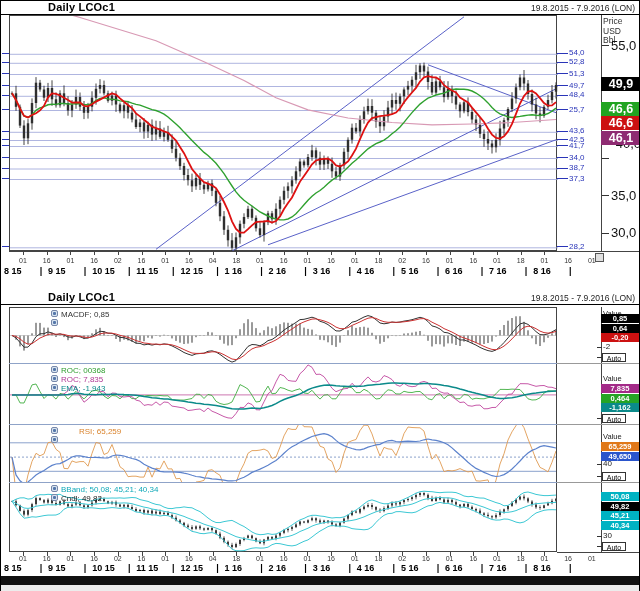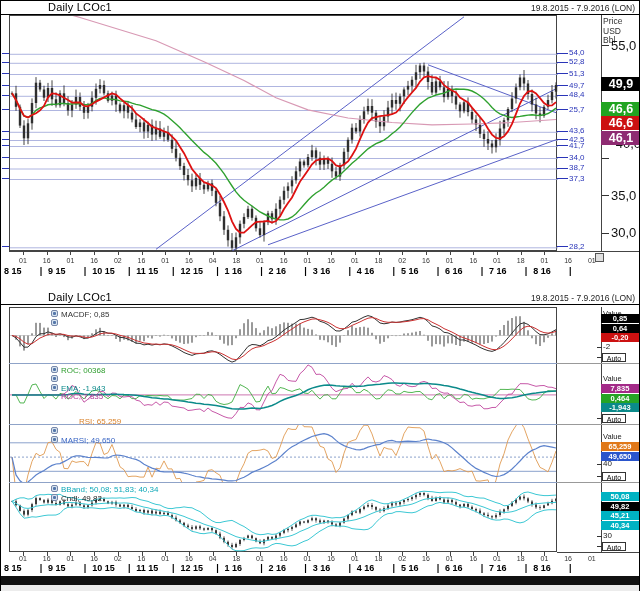--- a/index.html
+++ b/index.html
@@ -2,21 +2,21 @@
 <html><head>
 <meta charset="utf-8">
 <style>
   html,body{margin:0;padding:0;background:#fff;}
   *{box-sizing:border-box;}
   #win{position:relative;width:640px;height:591px;background:#fff;overflow:hidden;
        border:1px solid #000;border-bottom:none;
        font-family:"Liberation Sans","DejaVu Sans",sans-serif;}
   .abs{position:absolute;}
   .hdr{position:absolute;left:0;width:100%;height:14px;border-bottom:1px solid #000;background:#fff;}
-  .hdr .ttl{position:absolute;left:9px;top:0;font-size:11px;font-weight:normal;color:#000;letter-spacing:0.2px;padding-left:38px;}
+  .hdr .ttl{position:absolute;left:9px;top:0;font-size:11px;font-weight:bold;color:#000;letter-spacing:0.2px;padding-left:38px;}
   .hdr .dt{position:absolute;right:4px;top:2px;font-size:8.5px;color:#222;}
   .plotbox{position:absolute;background:#fff;}
   svg{display:block;}
   .unitline{font-size:8.5px;color:#333;line-height:9.5px;}
   .lvl{font-size:8px;color:#2a35b8;line-height:8px;white-space:nowrap;}
   .mainlab{font-size:13px;color:#111;line-height:14px;white-space:nowrap;}
   .badge{color:#fff;font-weight:bold;text-align:center;white-space:nowrap;overflow:hidden;}
   .minor{font-size:7px;color:#333;text-align:center;}
   .major{font-size:9px;font-weight:bold;color:#000;text-align:left;white-space:nowrap;}
   .sep{font-size:9px;font-weight:bold;color:#000;text-align:center;}
@@ -727,49 +727,48 @@
         <path d="M2 30.9 L6 30.9 L10 30.9 L14 30.9 L18 30.9 L22 30.9 L26 30.9 L30 30.9 L34 30.9 L38 30.9 L42 30.9 L46 30.9 L50 30.9 L54 30.8 L58 30.5 L62 29.8 L66 29.4 L70 29.6 L74 30.2 L78 30.6 L82 30.6 L86 30.7 L90 30.4 L94 30.2 L98 30.4 L102 30.3 L106 30.2 L110 30.4 L114 30.6 L118 30.7 L122 30.9 L126 31.3 L130 31.7 L134 32.5 L138 33.1 L142 33.7 L146 34.1 L150 34.6 L154 34.9 L158 35.1 L162 35.7 L166 36.2 L170 36.8 L174 37.3 L178 38 L182 38.6 L186 39.2 L190 39.6 L194 40.2 L198 40.5 L202 41 L206 41.6 L210 42.3 L214 43.1 L218 43.9 L222 44.7 L226 45.1 L230 45 L234 44.9 L238 44.4 L242 44.1 L246 44.2 L250 44.4 L254 43.8 L258 42.8 L262 41.5 L266 39.7 L270 37.4 L274 35.5 L278 34 L282 32.7 L286 31.5 L290 29.9 L294 28 L298 25.8 L302 24.1 L306 23 L310 22 L314 21.3 L318 21.1 L322 21.3 L326 21.8 L330 22.1 L334 22.3 L338 22.5 L342 22.2 L346 22.3 L350 22.3 L354 21.9 L358 21.2 L362 20.9 L366 20.6 L370 20.3 L374 19.7 L378 19.2 L382 18.9 L386 19 L390 19.3 L394 19.3 L398 19.5 L402 19.7 L406 19.9 L410 19.8 L414 19.6 L418 19.6 L422 19.9 L426 20.3 L430 20.8 L434 21.5 L438 22.1 L442 22.9 L446 23.8 L450 25 L454 26 L458 27.2 L462 28.3 L466 29.3 L470 30.2 L474 31.3 L478 32.4 L482 33.2 L486 34 L490 34.4 L494 34.4 L498 34.1 L502 33.8 L506 33.1 L510 32 L514 31.1 L518 30.2 L522 29.5 L526 29 L530 28.4 L534 27.9 L538 27.5 L542 27.2 L546 27 " fill="none" stroke="#0b8a8a" stroke-width="1.5"></path>
       </svg>
     </div>
     <div class="indicon" style="position: absolute; left: 50px; top: 365px; width: 7px; height: 7px;">
       <i></i>
     </div>
     <div class="indlab" style="position: absolute; left: 60px; top: 365px; width: 240px; height: 9px;"><span style="color: rgb(47, 158, 47);">ROC; 00368</span></div>
     <div class="indicon" style="position: absolute; left: 50px; top: 374px; width: 7px; height: 7px;">
       <i></i>
     </div>
-    <div class="indlab" style="position: absolute; left: 60px; top: 374px; width: 240px; height: 9px; margin-top: 17px;"><span style="color: rgb(176, 58, 150);">ROC; 7,835</span></div>
+    <div class="indlab" style="position: absolute; left: 60px; top: 374px; width: 240px; height: 9px;"><span style="color: rgb(176, 58, 150);">ROC; 7,835</span></div>
     <div class="indicon" style="position: absolute; left: 50px; top: 383px; width: 7px; height: 7px;">
       <i></i>
     </div>
     <div class="indlab" style="position: absolute; left: 60px; top: 383px; width: 240px; height: 9px;"><span style="color: rgb(11, 138, 138); margin-top: 42px;">EMA; -1,943</span></div>
     <div class="vhdr" style="position: absolute; left: 602px; top: 374px; width: 36px; height: 8px;">Value</div>
     <div class="vhdr" style="position: absolute; left: 602px; top: 382px; width: 36px; height: 8px;">USD</div>
     <div class="badge" style="position: absolute; left: 600px; top: 383px; width: 38px; height: 9px; background: rgb(163, 42, 136); font-size: 7.5px; line-height: 9px;">7,835</div>
     <div class="badge" style="position: absolute; left: 600px; top: 392.5px; width: 38px; height: 9px; background: rgb(37, 164, 37); font-size: 7.5px; line-height: 9px;">0,464</div>
-    <div class="badge" style="position: absolute; left: 600px; top: 402px; width: 38px; height: 9px; background: rgb(11, 138, 138); font-size: 7.5px; line-height: 9px;">-1,943</div>
+    <div class="badge" style="position: absolute; left: 600px; top: 402px; width: 38px; height: 9px; background: rgb(11, 138, 138); font-size: 7.5px; line-height: 9px;">-1,162</div>
     <div style="position: absolute; left: 596px; top: 417px; width: 5px; height: 1px; background: rgb(51, 51, 51);"></div>
     <div class="autobtn" style="position: absolute; left: 601px; top: 413px; width: 24px; height: 9px;">Auto</div>
     <div style="position: absolute; left: 9px; top: 424px; width: 546px; height: 57px; overflow: hidden;">
       <svg width="546" height="57" viewBox="0 0 546 57">
         <line x1="0" x2="546" y1="17.8" y2="17.8" stroke="#8aa2cc" stroke-width="1"></line>
         <line x1="0" x2="546" y1="32.1" y2="32.1" stroke="#8aa2cc" stroke-width="1" stroke-dasharray="2,2"></line>
         <line x1="0" x2="546" y1="46.3" y2="46.3" stroke="#8aa2cc" stroke-width="1"></line>
         <path d="M2 32.1 L6 67.7 L10 67.7 L14 67.7 L18 49.9 L22 36.4 L26 28.3 L30 30.8 L34 28.9 L38 17.7 L42 16.9 L46 24.3 L50 27.4 L54 43.4 L58 43.7 L62 35.9 L66 37.4 L70 36.6 L74 36.6 L78 41.2 L82 28.4 L86 17.5 L90 18.4 L94 29.5 L98 27.7 L102 19.5 L106 30.5 L110 41.8 L114 44.7 L118 51.7 L122 51.2 L126 51.2 L130 52.1 L134 52.1 L138 42.1 L142 52.2 L146 43.2 L150 43.9 L154 35.9 L158 43.9 L162 43.9 L166 53.8 L170 53.4 L174 61.9 L178 61.6 L182 67.7 L186 57 L190 56.5 L194 55.4 L198 45.5 L202 44.7 L206 47.8 L210 50.3 L214 61 L218 61.4 L222 61.6 L226 57.7 L230 46.6 L234 38.8 L238 28.3 L242 25.6 L246 25.6 L250 25.1 L254 24.1 L258 26.1 L262 33.4 L266 32.1 L270 22.1 L274 10.9 L278 3.5 L282 4.4 L286 4.4 L290 -3.6 L294 1.7 L298 1.8 L302 2 L306 12.2 L310 21.2 L314 22.7 L318 33.9 L322 36.5 L326 47.5 L330 42.9 L334 28.2 L338 17.5 L342 15.7 L346 14.5 L350 5.6 L354 0.1 L358 0.4 L362 8.9 L366 20.8 L370 31 L374 22.4 L378 23.9 L382 24.3 L386 30.5 L390 20.5 L394 8.5 L398 2 L402 2.5 L406 2.7 L410 2.8 L414 6.1 L418 21.3 L422 34.2 L426 29.3 L430 36.6 L434 46.6 L438 45.4 L442 45.9 L446 45.1 L450 43.6 L454 45.5 L458 46.9 L462 46.1 L466 55.8 L470 56.1 L474 55.5 L478 54.9 L482 67.7 L486 55.2 L490 39 L494 28.8 L498 15 L502 6.8 L506 0.6 L510 -3.6 L514 2.7 L518 13.9 L522 24 L526 34.4 L530 42.4 L534 44.3 L538 46.9 L542 37.3 L546 26 " fill="none" stroke="#e09a50" stroke-width="0.9"></path>
         <path d="M2 32.1 L6 49.9 L10 55.8 L14 58.8 L18 57 L22 53.6 L26 50 L30 47.6 L34 45.5 L38 42.7 L42 40.4 L46 39 L50 38.6 L54 36.6 L58 34.6 L62 32 L66 30.9 L70 30.9 L74 31.6 L78 32.5 L82 32.5 L86 32.4 L90 32.6 L94 33 L98 33 L102 31 L106 30 L110 30.4 L114 31 L118 32.3 L122 33.5 L126 34.4 L130 36.3 L134 39.2 L138 41.2 L142 43.1 L146 44.4 L150 46.4 L154 46.9 L158 47 L162 47 L166 47.1 L170 47.3 L174 48.2 L178 49 L182 50.3 L186 51.5 L190 51.9 L194 52.9 L198 53.1 L202 53.8 L206 54.1 L210 54.6 L214 55.2 L218 55.9 L222 55.9 L226 55.5 L230 53.8 L234 52.3 L238 49.9 L242 47.4 L246 45.8 L250 44.1 L254 42.2 L258 40.2 L262 37.8 L266 35.4 L270 32.1 L274 28.2 L278 24.6 L282 21.8 L286 19.8 L290 17.3 L294 15.3 L298 13.4 L302 11.5 L306 10.4 L310 9.4 L314 8.6 L318 9.6 L322 11.7 L326 15.4 L330 18.6 L334 20.6 L338 22.3 L342 23.5 L346 24.6 L350 24.9 L354 23.9 L358 22.1 L362 21 L366 19.9 L370 19.4 L374 17.3 L378 15.8 L382 15.4 L386 16.5 L390 16.9 L394 16.4 L398 16.1 L402 16.3 L406 16.5 L410 16 L414 14.8 L418 14 L422 14.9 L426 15.4 L430 16.4 L434 17.8 L438 19.8 L442 22.9 L446 26.5 L450 30 L454 33.5 L458 37.2 L462 40.6 L466 43.4 L470 45.3 L474 47.4 L478 49 L482 50.7 L486 51.5 L490 51 L494 49.6 L498 47.2 L502 44 L506 40.1 L510 36 L514 31.6 L518 28 L522 25.4 L526 23.7 L530 21.6 L534 20.7 L538 21.4 L542 22.1 L546 23 " fill="none" stroke="#5c82cc" stroke-width="1.2"></path>
       </svg>
     </div>
     <div class="indicon" style="position: absolute; left: 50px; top: 426px; width: 7px; height: 7px;">
       <i></i>
     </div>
-    <div class="indlab" style="position: absolute; left: 60px; top: 416px; width: 240px; height: 9px; padding-left: 18px;"><span style="color: rgb(217, 130, 43);">RSI; 65,259</span></div>
+    <div class="indlab" style="position: absolute; left: 60px; top: 426px; width: 240px; height: 9px; padding-left: 18px;"><span style="color: rgb(217, 130, 43);">RSI; 65,259</span></div>
     <div class="indicon" style="position: absolute; left: 50px; top: 435px; width: 7px; height: 7px;">
       <i></i>
     </div>
-    <div class="indlab" style="position: absolute; left: 60px; top: 435px; width: 240px; height: 9px;"><span style="color: rgb(58, 102, 196);">MARSI; 49,650</span></div>
     <div class="vhdr" style="position: absolute; left: 602px; top: 432px; width: 36px; height: 8px;">Value</div>
     <div class="vhdr" style="position: absolute; left: 602px; top: 440px; width: 36px; height: 8px;">USD</div>
     <div class="badge" style="position: absolute; left: 600px; top: 441px; width: 38px; height: 9px; background: rgb(224, 120, 24); font-size: 7.5px; line-height: 9px;">65,259</div>
     <div class="badge" style="position: absolute; left: 600px; top: 450.5px; width: 38px; height: 9px; background: rgb(42, 85, 204); font-size: 7.5px; line-height: 9px;">49,650</div>
     <div style="position: absolute; left: 596px; top: 462.688px; width: 5px; height: 1px; background: rgb(51, 51, 51);"></div>
     <div class="tick2" style="position: absolute; left: 602px; top: 459.188px; width: 24px; height: 8px;">40</div>
     <div style="position: absolute; left: 596px; top: 475px; width: 5px; height: 1px; background: rgb(51, 51, 51);"></div>
     <div class="autobtn" style="position: absolute; left: 601px; top: 471px; width: 24px; height: 9px;">Auto</div>
     <div style="position: absolute; left: 9px; top: 482px; width: 546px; height: 69px; overflow: hidden;">
       <svg width="546" height="69" viewBox="0 0 546 69">
@@ -1048,21 +1047,21 @@
         <line x1="546" x2="546" y1="15" y2="19.9" stroke="#2f2f2f" stroke-width="0.7"></line>
         <rect x="545.1" y="15.8" width="1.8" height="2" fill="#2f2f2f"></rect>
         <path d="M2 18.3 L6 16.2 L10 14.9 L14 14.8 L18 16.1 L22 15.6 L26 12.6 L30 11.7 L34 11.8 L38 11.3 L42 11.6 L46 11.6 L50 11.3 L54 13.4 L58 14.5 L62 14.5 L66 15.8 L70 16.6 L74 16.5 L78 18 L82 17.9 L86 16.5 L90 15.5 L94 15.1 L98 15.2 L102 15 L106 15.1 L110 14.9 L114 15.2 L118 14.9 L122 14.5 L126 14.8 L130 16.6 L134 17.5 L138 18.4 L142 20.1 L146 21.4 L150 22 L154 24.1 L158 25.4 L162 25.6 L166 24.8 L170 24.6 L174 23.9 L178 24.5 L182 24.8 L186 26.9 L190 28.6 L194 31.7 L198 35 L202 37.8 L206 39.5 L210 39.6 L214 38.6 L218 37.9 L222 37.4 L226 39.4 L230 41.6 L234 43.5 L238 46.2 L242 49 L246 50.9 L250 51.7 L254 51.4 L258 50.6 L262 51.4 L266 51 L270 49.2 L274 46.8 L278 44.6 L282 42 L286 39.2 L290 36.9 L294 35.4 L298 33.4 L302 32.3 L306 32.3 L310 33 L314 33.4 L318 34.3 L322 35 L326 34.6 L330 34.7 L334 33.9 L338 32 L342 29.1 L346 27.1 L350 24.1 L354 20.9 L358 18 L362 16.9 L366 18.2 L370 19.8 L374 20.8 L378 20.7 L382 19.3 L386 19.2 L390 18 L394 16.2 L398 14.4 L402 12.3 L406 10.2 L410 8.7 L414 8.2 L418 8.5 L422 8.7 L426 9.3 L430 9.7 L434 9.3 L438 9.2 L442 9.2 L446 9.6 L450 11.1 L454 13 L458 13.7 L462 13.4 L466 14.5 L470 15 L474 15.1 L478 16.7 L482 18.1 L486 19.6 L490 20.7 L494 22.8 L498 22.4 L502 19.9 L506 16.1 L510 11.9 L514 9.6 L518 9 L522 10.1 L526 11.4 L530 12.1 L534 12.6 L538 12.6 L542 12.3 L546 12.1 " fill="none" stroke="#3cc8d4" stroke-width="1"></path>
         <path d="M2 18.3 L6 20.3 L10 22.8 L14 25 L18 25.4 L22 24.7 L26 23.3 L30 22.6 L34 22.2 L38 21.7 L42 21.9 L46 21.8 L50 20.9 L54 19.8 L58 19.4 L62 19.5 L66 19.9 L70 20.4 L74 20.9 L78 21.4 L82 21.4 L86 20.9 L90 20.6 L94 20.3 L98 20.1 L102 19.8 L106 20 L110 20.1 L114 19.9 L118 20.1 L122 20.7 L126 21.9 L130 23 L134 24.1 L138 24.8 L142 26 L146 26.7 L150 27.5 L154 28.3 L158 29.1 L162 29.9 L166 30.8 L170 32.1 L174 33.4 L178 35.1 L182 36.6 L186 38.1 L190 39.5 L194 41.2 L198 42.5 L202 43.7 L206 45.1 L210 46.6 L214 48.2 L218 50 L222 51.8 L226 53.6 L230 54.7 L234 55.5 L238 56.3 L242 57.1 L246 57.8 L250 58.4 L254 58.2 L258 57.4 L262 56.5 L266 55.7 L270 55 L274 54.2 L278 53.5 L282 52.4 L286 50.7 L290 48.5 L294 46.9 L298 45.2 L302 43.1 L306 41.6 L310 40.6 L314 39.6 L318 39 L322 38.7 L326 38.8 L330 39 L334 38.6 L338 38 L342 37.4 L346 36.6 L350 35.3 L354 33.9 L358 32.1 L362 30.4 L366 28.8 L370 27.6 L374 26.6 L378 25.6 L382 24.8 L386 24 L390 23.3 L394 22.6 L398 22 L402 21.1 L406 19.6 L410 17.8 L414 16.4 L418 15.7 L422 15.5 L426 14.8 L430 14.5 L434 14.8 L438 14.8 L442 15.3 L446 16.3 L450 17.7 L454 18.6 L458 19.5 L462 20.3 L466 21.5 L470 22.9 L474 24.2 L478 25.8 L482 27.3 L486 28.4 L490 28.9 L494 29.4 L498 29.3 L502 28.7 L506 27.6 L510 25.9 L514 24.3 L518 22.8 L522 21.5 L526 20.7 L530 20.4 L534 20 L538 19.7 L542 19.5 L546 19.4 " fill="none" stroke="#3cc8d4" stroke-width="1"></path>
         <path d="M2 18.3 L6 24.3 L10 30.6 L14 35.2 L18 34.7 L22 33.8 L26 34.1 L30 33.4 L34 32.6 L38 32.1 L42 32.1 L46 32 L50 30.4 L54 26.2 L58 24.3 L62 24.4 L66 24 L70 24.2 L74 25.2 L78 24.8 L82 24.8 L86 25.2 L90 25.7 L94 25.6 L98 25 L102 24.6 L106 24.9 L110 25.4 L114 24.6 L118 25.3 L122 27 L126 29 L130 29.4 L134 30.8 L138 31.3 L142 31.9 L146 32 L150 33 L154 32.4 L158 32.7 L162 34.3 L166 36.9 L170 39.7 L174 42.9 L178 45.6 L182 48.4 L186 49.2 L190 50.4 L194 50.7 L198 50 L202 49.6 L206 50.7 L210 53.6 L214 57.7 L218 62.1 L222 66.2 L226 67.7 L230 67.8 L234 67.6 L238 66.3 L242 65.2 L246 64.8 L250 65.1 L254 65 L258 64.2 L262 61.7 L266 60.4 L270 60.7 L274 61.6 L278 62.5 L282 62.9 L286 62.2 L290 60.2 L294 58.3 L298 56.9 L302 54 L306 50.9 L310 48.1 L314 45.9 L318 43.6 L322 42.4 L326 43.1 L330 43.2 L334 43.2 L338 44.1 L342 45.6 L346 46.1 L350 46.4 L354 46.8 L358 46.3 L362 43.9 L366 39.4 L370 35.4 L374 32.3 L378 30.6 L382 30.3 L386 28.7 L390 28.6 L394 29.1 L398 29.6 L402 29.8 L406 29 L410 26.9 L414 24.7 L418 22.9 L422 22.2 L426 20.3 L430 19.4 L434 20.3 L438 20.4 L442 21.5 L446 23 L450 24.2 L454 24.1 L458 25.2 L462 27.1 L466 28.6 L470 30.8 L474 33.3 L478 34.9 L482 36.5 L486 37.1 L490 37 L494 36 L498 36.2 L502 37.5 L506 39.1 L510 39.9 L514 39 L518 36.5 L522 32.9 L526 30 L530 28.6 L534 27.3 L538 26.8 L542 26.7 L546 26.8 " fill="none" stroke="#3cc8d4" stroke-width="1"></path>
       </svg>
     </div>
     <div class="indicon" style="position: absolute; left: 50px; top: 484px; width: 7px; height: 7px;">
       <i></i>
     </div>
-    <div class="indlab" style="position: absolute; left: 60px; top: 484px; width: 240px; height: 9px;"><span style="color: rgb(16, 168, 184);">BBand; 50,08; 51,83; 40,34</span></div>
+    <div class="indlab" style="position: absolute; left: 60px; top: 484px; width: 240px; height: 9px;"><span style="color: rgb(16, 168, 184);">BBand; 50,08; 45,21; 40,34</span></div>
     <div class="indicon" style="position: absolute; left: 50px; top: 493px; width: 7px; height: 7px;">
       <i></i>
     </div>
     <div class="indlab" style="position: absolute; left: 60px; top: 493px; width: 240px; height: 9px;"><span style="color: rgb(34, 34, 34);">Cndl; 49,82</span></div>
     <div class="badge" style="position: absolute; left: 600px; top: 491px; width: 38px; height: 9px; background: rgb(0, 178, 194); font-size: 7.5px; line-height: 9px;">50,08</div>
     <div class="badge" style="position: absolute; left: 600px; top: 500.5px; width: 38px; height: 9px; background: rgb(0, 0, 0); font-size: 7.5px; line-height: 9px;">49,82</div>
     <div class="badge" style="position: absolute; left: 600px; top: 510px; width: 38px; height: 9px; background: rgb(0, 178, 194); font-size: 7.5px; line-height: 9px;">45,21</div>
     <div class="badge" style="position: absolute; left: 600px; top: 519.5px; width: 38px; height: 9px; background: rgb(0, 178, 194); font-size: 7.5px; line-height: 9px;">40,34</div>
     <div style="position: absolute; left: 596px; top: 534.5px; width: 5px; height: 1px; background: rgb(51, 51, 51);"></div>
     <div class="tick2" style="position: absolute; left: 602px; top: 531px; width: 24px; height: 8px;">30</div>

